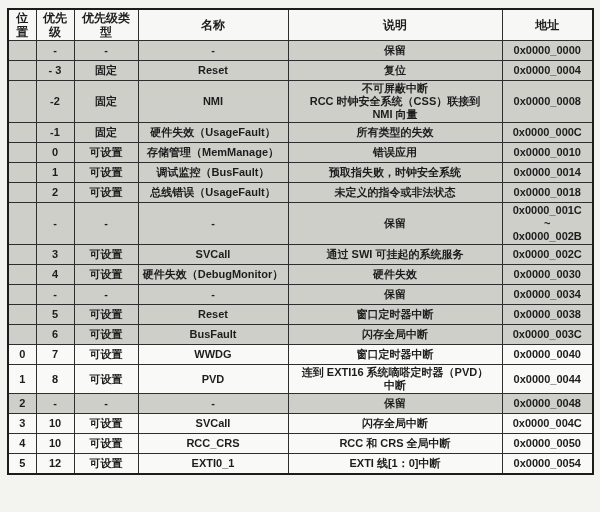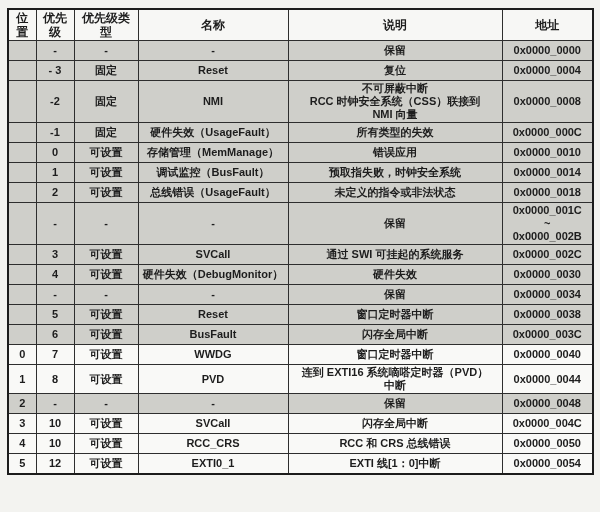--- a/index.html
+++ b/index.html
@@ -217,21 +217,21 @@
           <td>可设置</td>
           <td>SVCall</td>
           <td>闪存全局中断</td>
           <td>0x0000_004C</td>
         </tr>
         <tr class="plain">
           <td>4</td>
           <td>10</td>
           <td>可设置</td>
           <td>RCC_CRS</td>
-          <td>RCC 和 CRS 总线错误</td>
+          <td>RCC 和 CRS 全局中断</td>
           <td>0x0000_0050</td>
         </tr>
         <tr class="plain">
           <td>5</td>
           <td>12</td>
           <td>可设置</td>
           <td>EXTI0_1</td>
           <td>EXTI 线[1：0]中断</td>
           <td>0x0000_0054</td>
         </tr>

